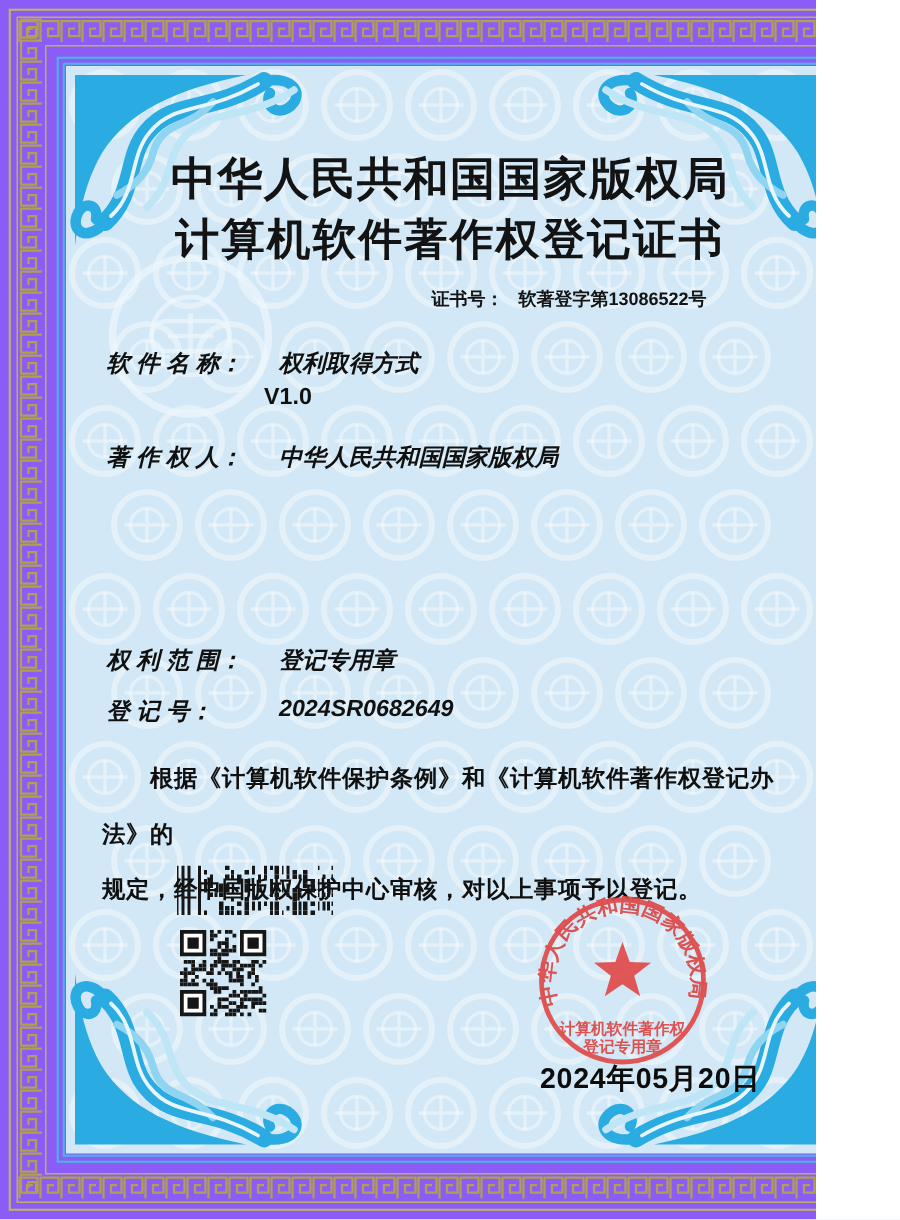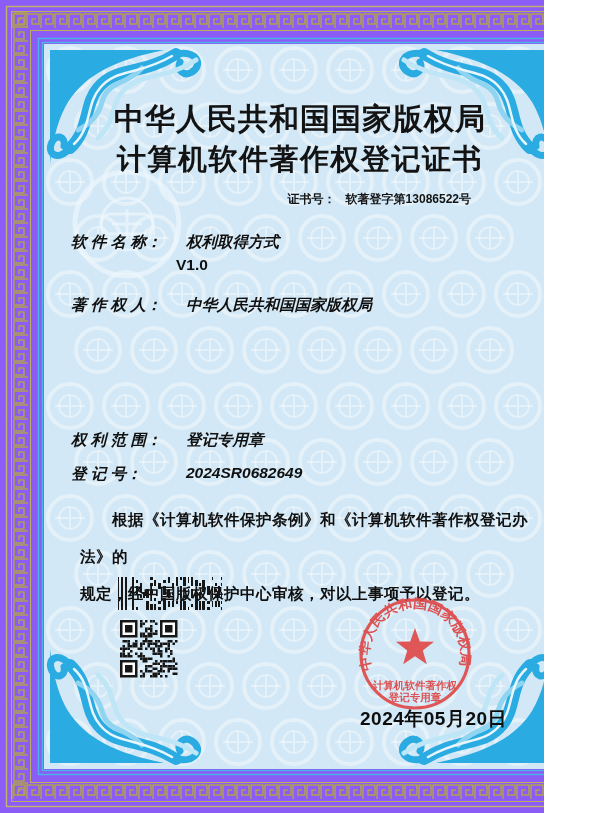--- a/index.html
+++ b/index.html
@@ -15,21 +15,21 @@
     font-family:"Liberation Serif","DejaVu Serif",serif;
     font-size:30px;font-weight:bold;letter-spacing:1px;color:#131313;}
   .title2{top:140px;left:0;width:600px;text-align:center;
     font-family:"Liberation Serif","DejaVu Serif",serif;
     font-size:29px;font-weight:bold;letter-spacing:1.5px;color:#131313;}
   .certno{top:191px;right:73px;font-size:12px;font-weight:bold;color:#141414;}
   .certno .lab{margin-right:10px;}
   .row{left:71px;font-size:15.5px;font-weight:bold;font-style:italic;}
   .row .val{position:absolute;left:115px;white-space:nowrap;}
   .version{left:176px;font-size:15.5px;font-weight:bold;text-align:center;}
-  .statement{position:absolute;left:80px;top:501px;width:468px;
+  .statement{position:absolute;left:68px;top:501px;width:468px;
     font-size:15.5px;font-weight:bold;line-height:37px;letter-spacing:0.5px;}
   .statement .l1{text-indent:32px;}
   .barcode{left:118px;top:577px;width:130px;height:33px;}
   .qrcode{left:120px;top:620px;width:58px;height:58px;}
   .sealwrap{left:355px;top:596px;width:120px;height:120px;opacity:0.92;}
   .date{left:360px;top:706px;font-size:19px;font-weight:bold;letter-spacing:0.5px;color:#0d0d0d;}
 </style>
 </head>
 <body>
 

